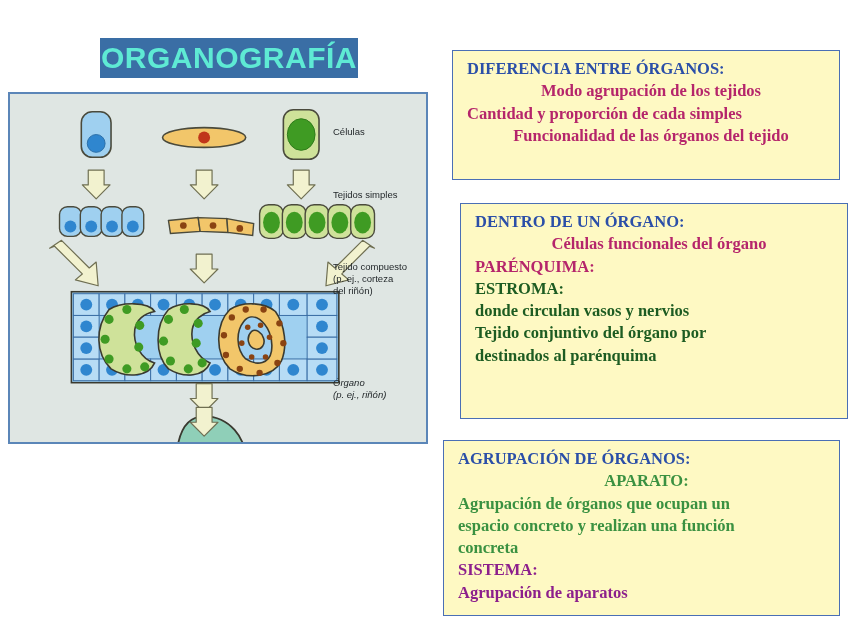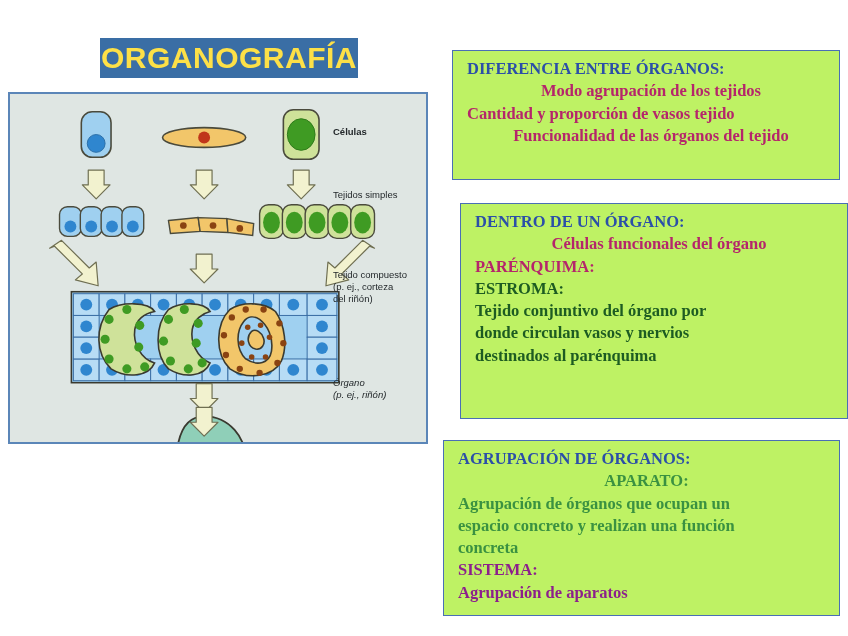--- a/index.html
+++ b/index.html
@@ -25,21 +25,21 @@
     background: #3a6ea5;
     display: flex;
     align-items: center;
     justify-content: center;
   }
   #title-banner .title-text {
     font-family: "Liberation Sans", sans-serif;
     font-weight: bold;
     font-size: 30px;
     letter-spacing: 0.5px;
-    color: #fde047;
+    color: #5eead4;
     line-height: 1;
   }
 
   
   #diagram-panel {
     position: absolute;
     left: 8px;
     top: 92px;
     width: 420px;
     height: 352px;
@@ -55,30 +55,30 @@
     display: block;
   }
   .diag-label {
     position: absolute;
     font-family: "Liberation Sans", sans-serif;
     font-size: 9.5px;
     color: #23282b;
     line-height: 1.25;
     white-space: pre-line;
   }
-  #label-celulas      { left: 333px; top: 126px; font-weight: bold; }
+  #label-celulas      { left: 333px; top: 126px; }
   #label-tejidos      { left: 333px; top: 189px; }
-  #label-compuesto    { left: 333px; top: 269px; }
+  #label-compuesto    { left: 333px; top: 261px; }
   #label-organo       { left: 333px; top: 377px; font-style: italic; }
 
   
   .textbox {
     position: absolute;
     border: 1.5px solid #4a6fb5;
-    background: #bef264;
+    background: #fef9c3;
     box-sizing: border-box;
     padding: 7px 10px 7px 14px;
   }
   #box-diferencia { left: 452px; top: 50px;  width: 388px; height: 130px; }
   #box-dentro     { left: 460px; top: 203px; width: 388px; height: 216px; }
   #box-agrupacion { left: 443px; top: 440px; width: 397px; height: 176px; }
 
   .tline {
     font-family: "Liberation Serif", serif;
     font-weight: bold;
@@ -296,30 +296,30 @@
 <div class="diag-label" id="label-tejidos">Tejidos simples</div>
 <div class="diag-label" id="label-compuesto">Tejido compuesto
 (p. ej., corteza
 del riñón)</div>
 <div class="diag-label" id="label-organo">Órgano
 (p. ej., riñón)</div>
 
 <div class="textbox" id="box-diferencia">
     <div class="tline c-blue">DIFERENCIA ENTRE ÓRGANOS:</div>
     <div class="tline c-crimson indent">Modo agrupación de los tejidos</div>
-    <div class="tline c-crimson">Cantidad y proporción de vasos tejido</div>
+    <div class="tline c-crimson">Cantidad y proporción de cada simples</div>
     <div class="tline c-crimson indent">Funcionalidad de las órganos del tejido</div>
   </div>
 <div class="textbox" id="box-dentro">
     <div class="tline c-blue">DENTRO DE UN ÓRGANO:</div>
     <div class="tline c-crimson indent">Células funcionales del órgano</div>
     <div class="tline c-crimson">PARÉNQUIMA:</div>
     <div class="tline c-green">ESTROMA:</div>
+    <div class="tline c-green">donde circulan vasos y nervios</div>
     <div class="tline c-green">Tejido conjuntivo del órgano por</div>
-    <div class="tline c-green">donde circulan vasos y nervios</div>
     <div class="tline c-green">destinados al parénquima</div>
   </div>
 <div class="textbox" id="box-agrupacion">
     <div class="tline c-blue">AGRUPACIÓN DE ÓRGANOS:</div>
     <div class="tline c-leaf indent">APARATO:</div>
     <div class="tline c-leaf">Agrupación de órganos que ocupan un</div>
     <div class="tline c-leaf">espacio concreto y realizan una función</div>
     <div class="tline c-leaf">concreta</div>
     <div class="tline c-purple">SISTEMA:</div>
     <div class="tline c-purple">Agrupación de aparatos</div>

